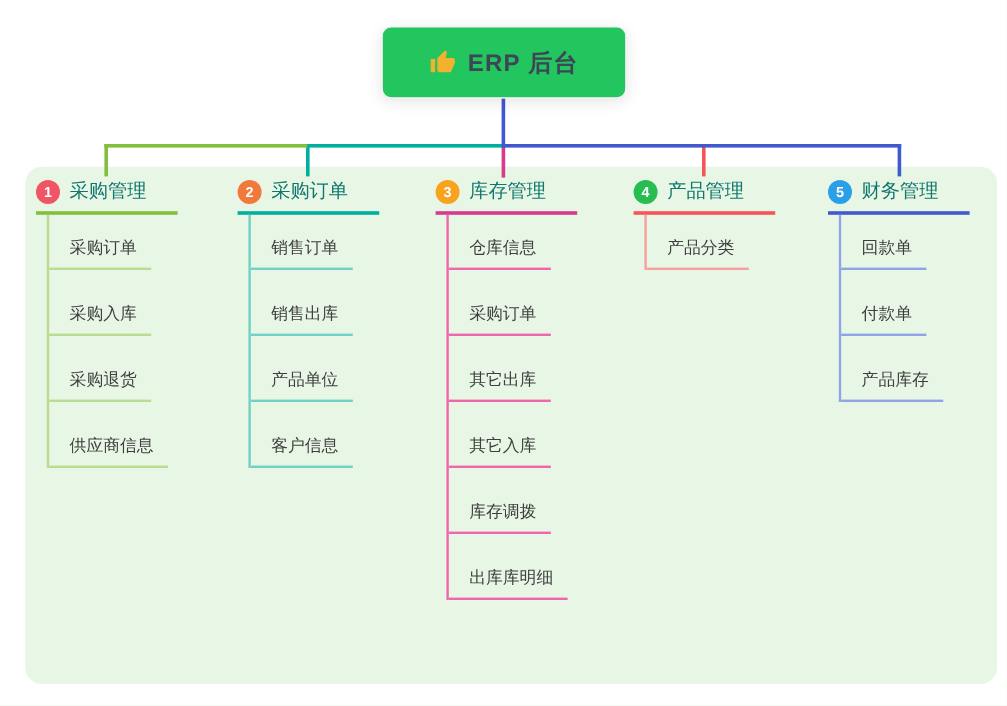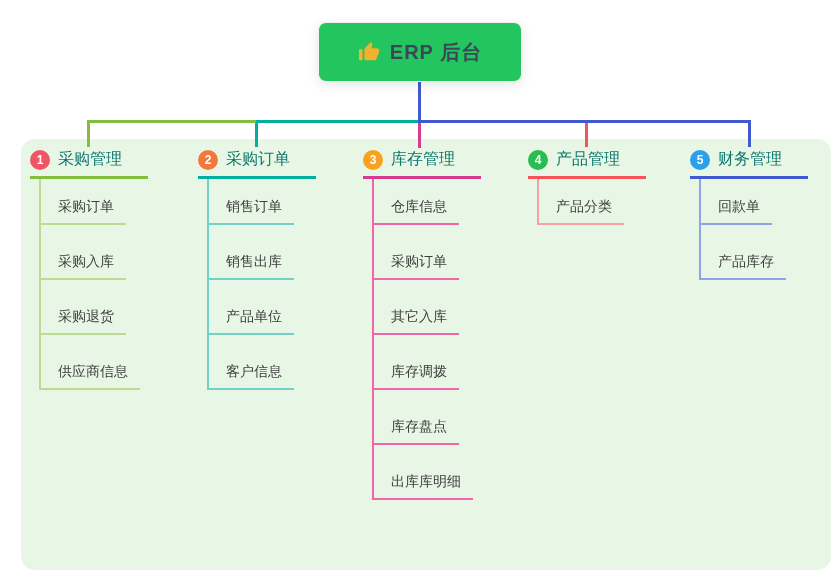--- a/index.html
+++ b/index.html
@@ -128,27 +128,27 @@
           <span class="branch-label">库存管理</span>
         </div>
         <div class="children" style="border-left-color: rgb(238, 103, 171);">
           <div class="child">
             <span class="child-label" style="border-bottom-color: rgb(238, 103, 171);">仓库信息</span>
           </div>
           <div class="child">
             <span class="child-label" style="border-bottom-color: rgb(238, 103, 171);">采购订单</span>
           </div>
           <div class="child">
+            <span class="child-label" style="border-bottom-color: rgb(238, 103, 171);">其它出库</span>
+          </div>
+          <div class="child">
             <span class="child-label" style="border-bottom-color: rgb(238, 103, 171);">其它入库</span>
           </div>
           <div class="child">
             <span class="child-label" style="border-bottom-color: rgb(238, 103, 171);">库存调拨</span>
-          </div>
-          <div class="child">
-            <span class="child-label" style="border-bottom-color: rgb(238, 103, 171);">库存盘点</span>
           </div>
           <div class="child">
             <span class="child-label" style="border-bottom-color: rgb(238, 103, 171);">出库库明细</span>
           </div>
         </div>
       </div>
       <div class="branch" style="left: 507px;">
         <div class="branch-title" style="border-bottom-color: rgb(245, 85, 89);">
           <span class="badge" style="background: rgb(39, 189, 80);">4</span>
           <span class="branch-label">产品管理</span>
@@ -162,19 +162,22 @@
       <div class="branch" style="left: 669px;">
         <div class="branch-title" style="border-bottom-color: rgb(65, 89, 207);">
           <span class="badge" style="background: rgb(42, 160, 232);">5</span>
           <span class="branch-label">财务管理</span>
         </div>
         <div class="children" style="border-left-color: rgb(143, 164, 230);">
           <div class="child">
             <span class="child-label" style="border-bottom-color: rgb(143, 164, 230);">回款单</span>
           </div>
           <div class="child">
+            <span class="child-label" style="border-bottom-color: rgb(143, 164, 230);">付款单</span>
+          </div>
+          <div class="child">
             <span class="child-label" style="border-bottom-color: rgb(143, 164, 230);">产品库存</span>
           </div>
         </div>
       </div>
     </div>
 
 </div>
 
 </body></html>

